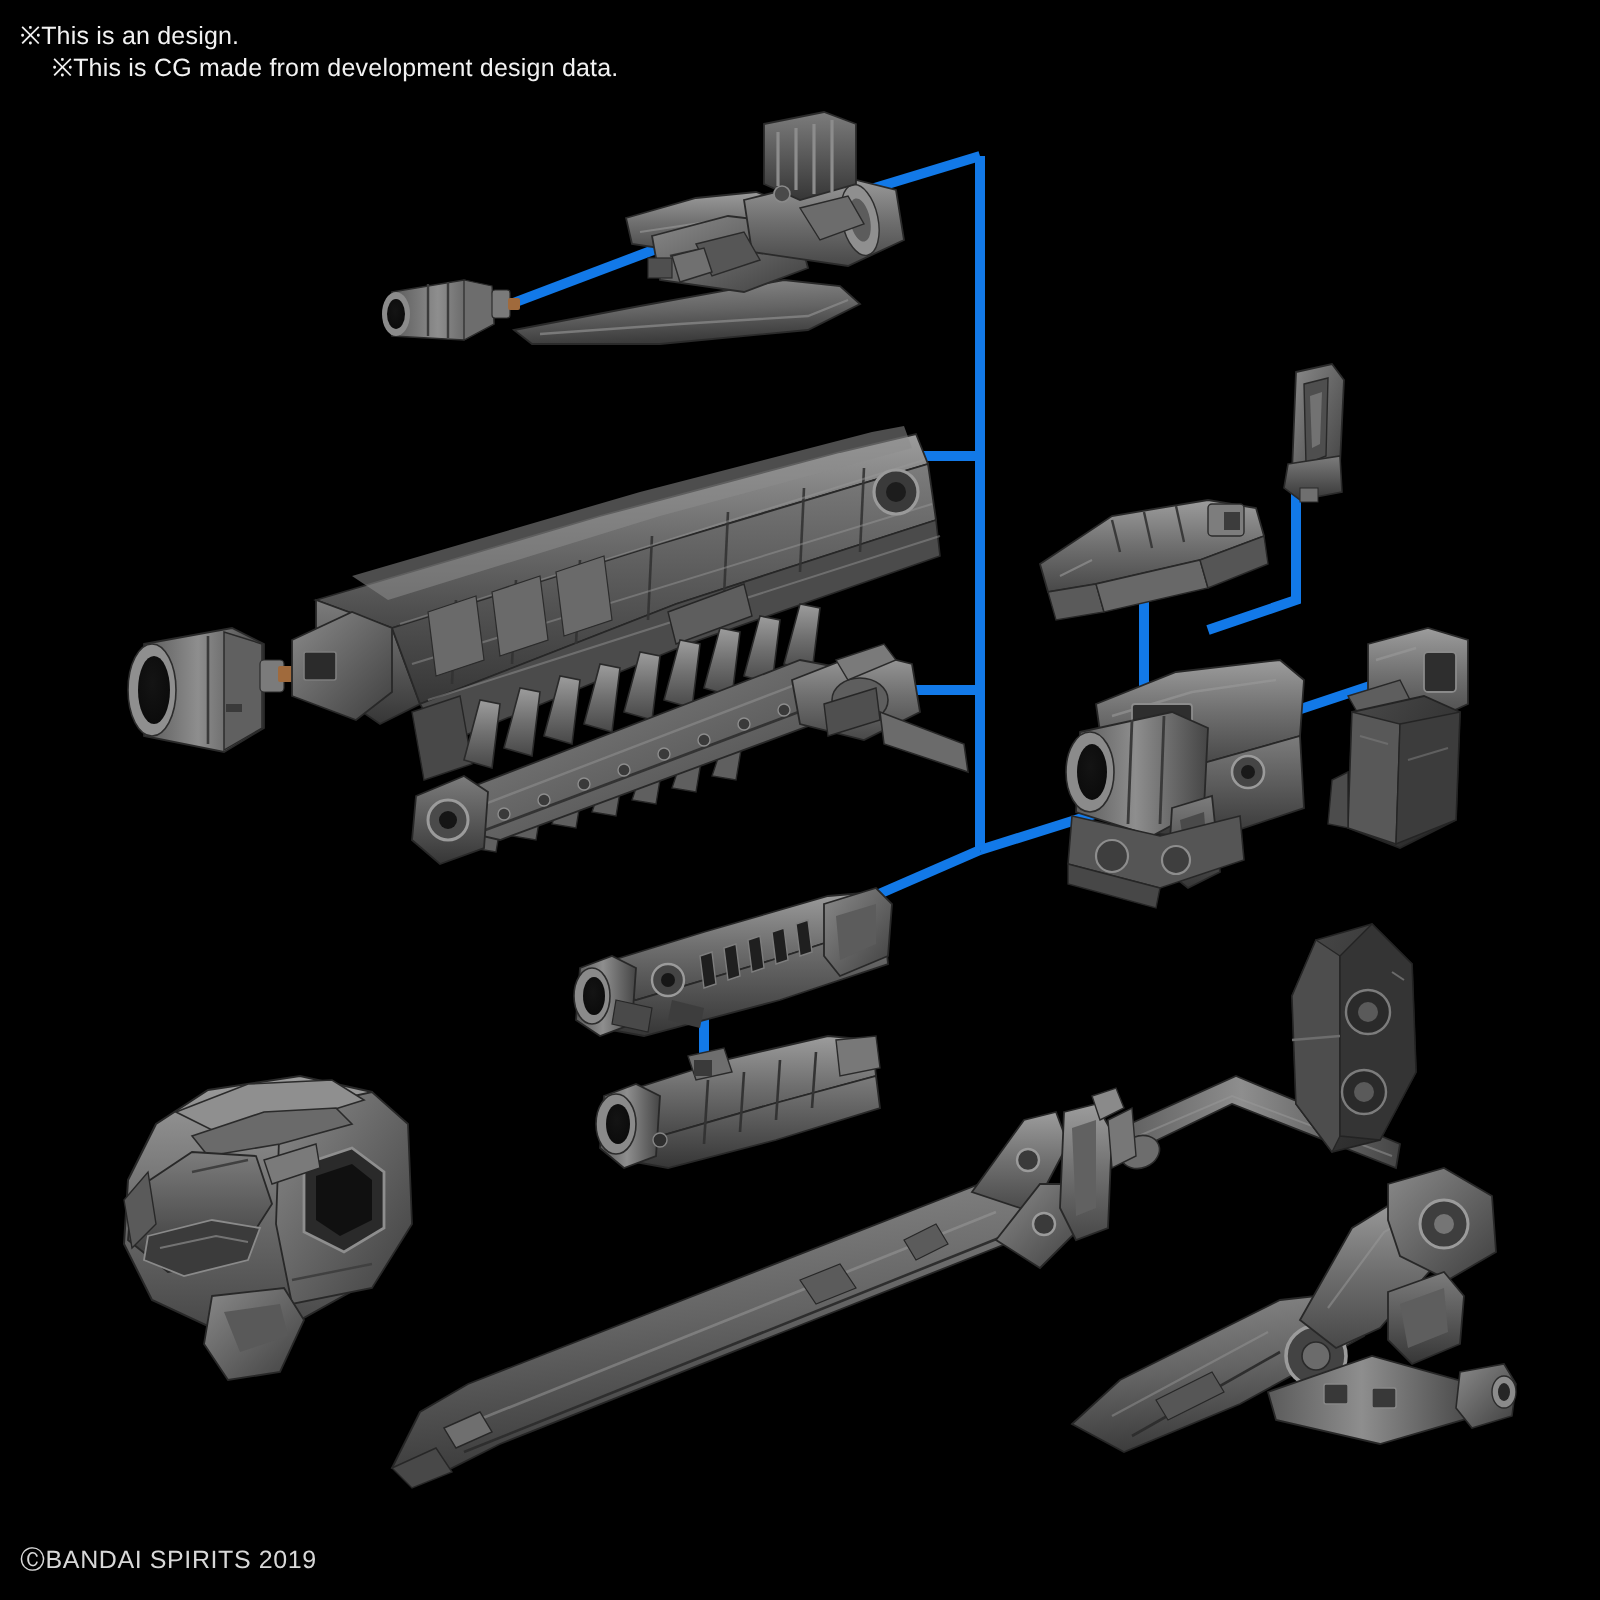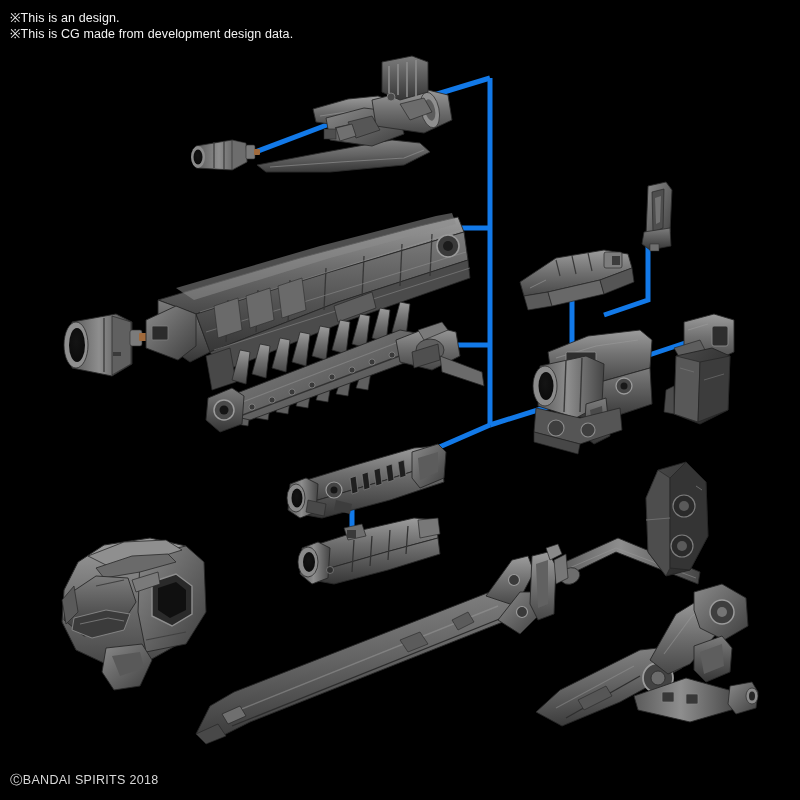--- a/index.html
+++ b/index.html
@@ -10,21 +10,21 @@
     color:#e8e8e8;
   }
   #stage{position:relative;width:800px;height:800px;background:#000;}
 
   
   .note{
     position:absolute;left:10px;font-size:12.5px;line-height:16px;
     color:#f2f2f2;letter-spacing:.1px;white-space:nowrap;
   }
   .note.n1{top:10px;}
-  .note.n2{top:26px;}
+  .note.n2{top:26px;margin-left:16px;}
   .copy{
     position:absolute;left:10px;top:772px;font-size:12.5px;
     color:#d8d8d8;letter-spacing:.3px;white-space:nowrap;
   }
 
   
   #art{position:absolute;left:0;top:0;width:800px;height:800px;}
 </style>
 </head>
 <body>
@@ -437,15 +437,15 @@
 
       <path d="M730,686 L752,682 L758,692 L756,708 L736,714 L728,704 Z" fill="url(#gMetalB)" stroke="#282828" stroke-width="0.8"></path>
       <ellipse cx="752" cy="696" rx="6" ry="8" fill="#8b8b8b" stroke="#2b2b2b" stroke-width="0.7"></ellipse>
       <ellipse cx="752" cy="696" rx="3" ry="4.5" fill="#262626"></ellipse>
     </g>
 
   </svg>
 
   <div class="note n1">※This is an design.</div>
   <div class="note n2">※This is CG made from development design data.</div>
-  <div class="copy">ⒸBANDAI SPIRITS 2018</div>
+  <div class="copy">ⒸBANDAI SPIRITS 2019</div>
 
 </div>
 
 </body></html>

